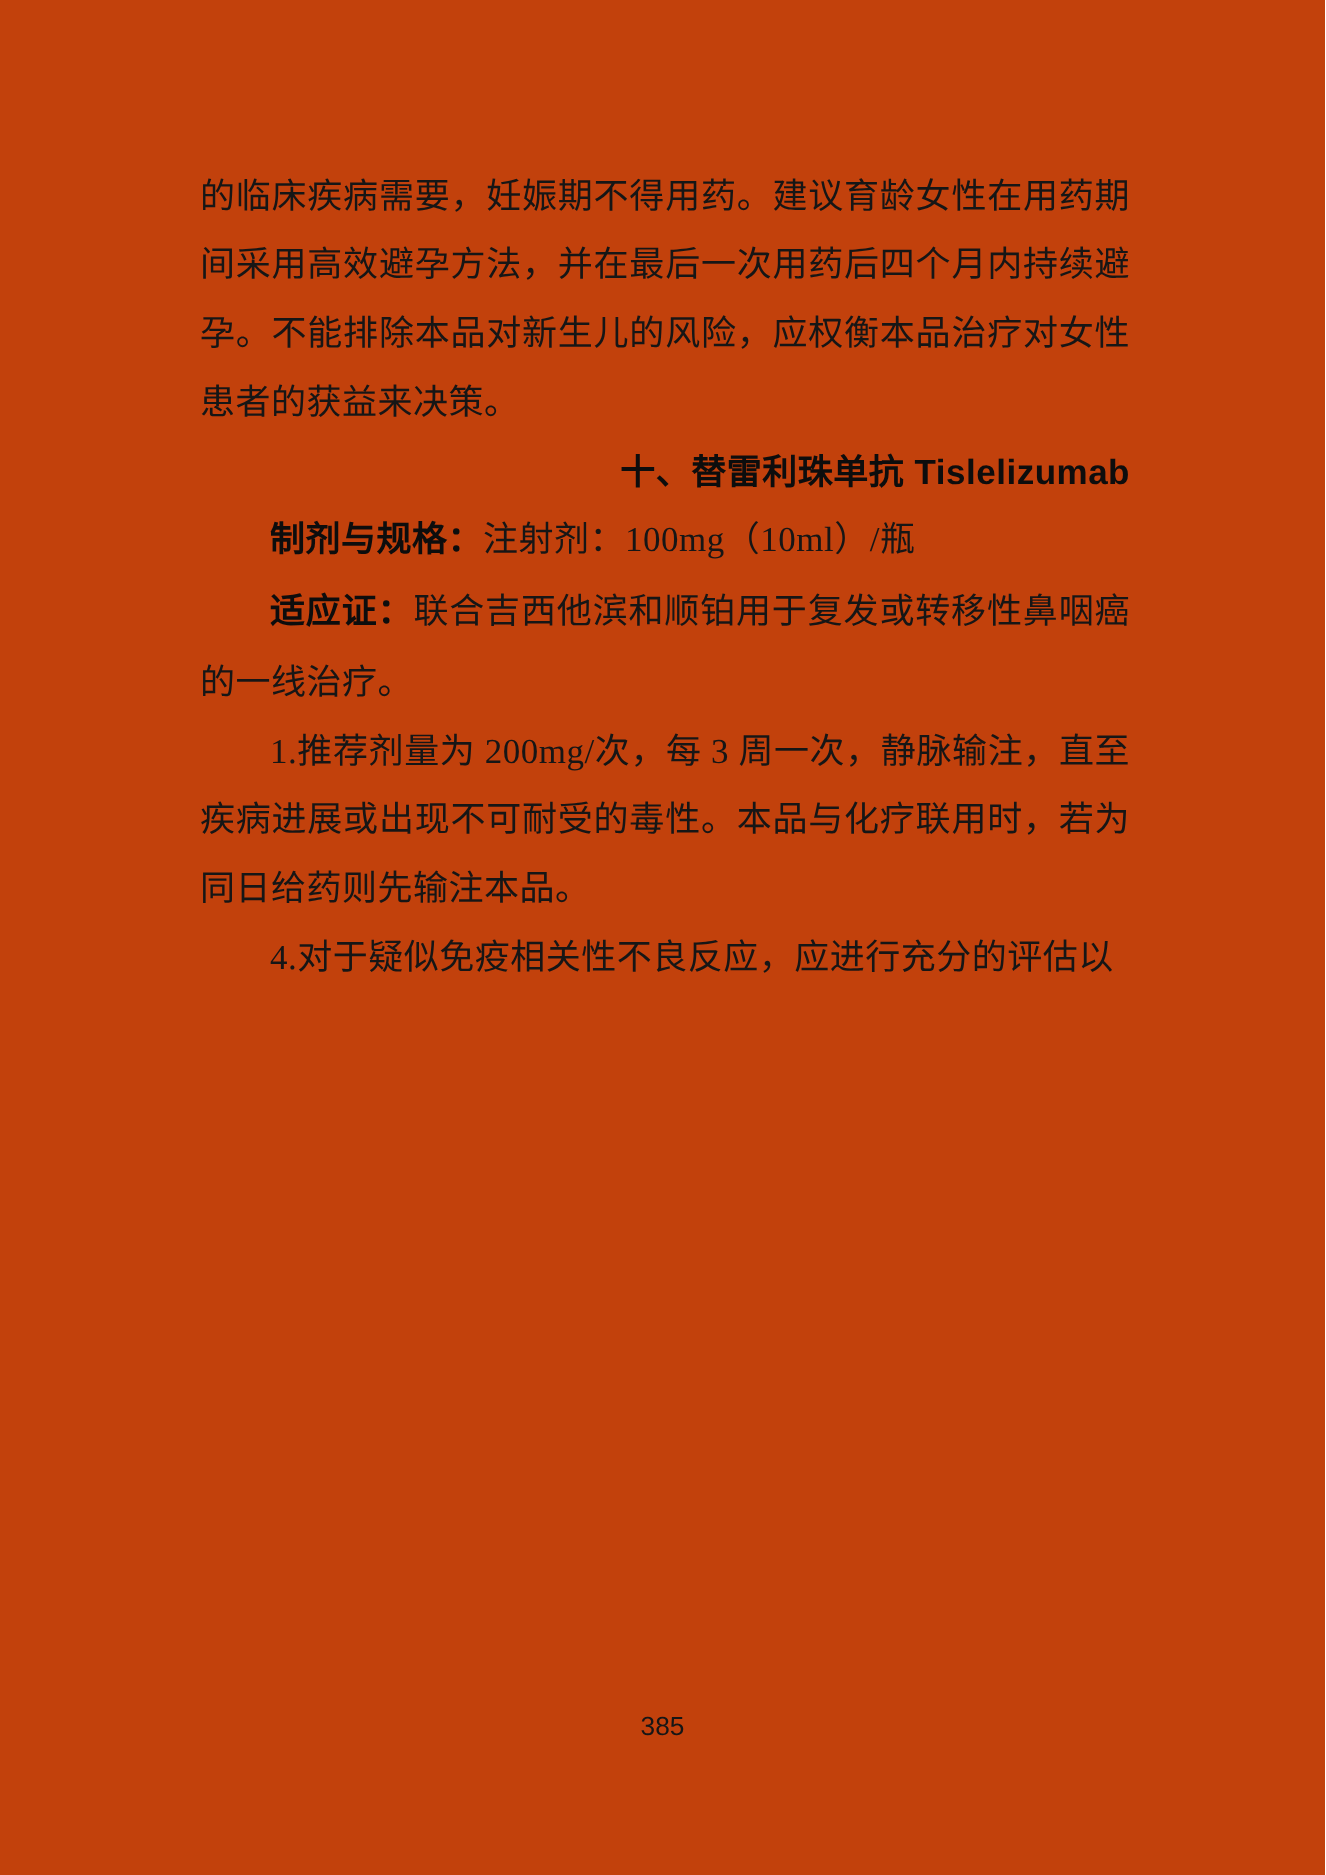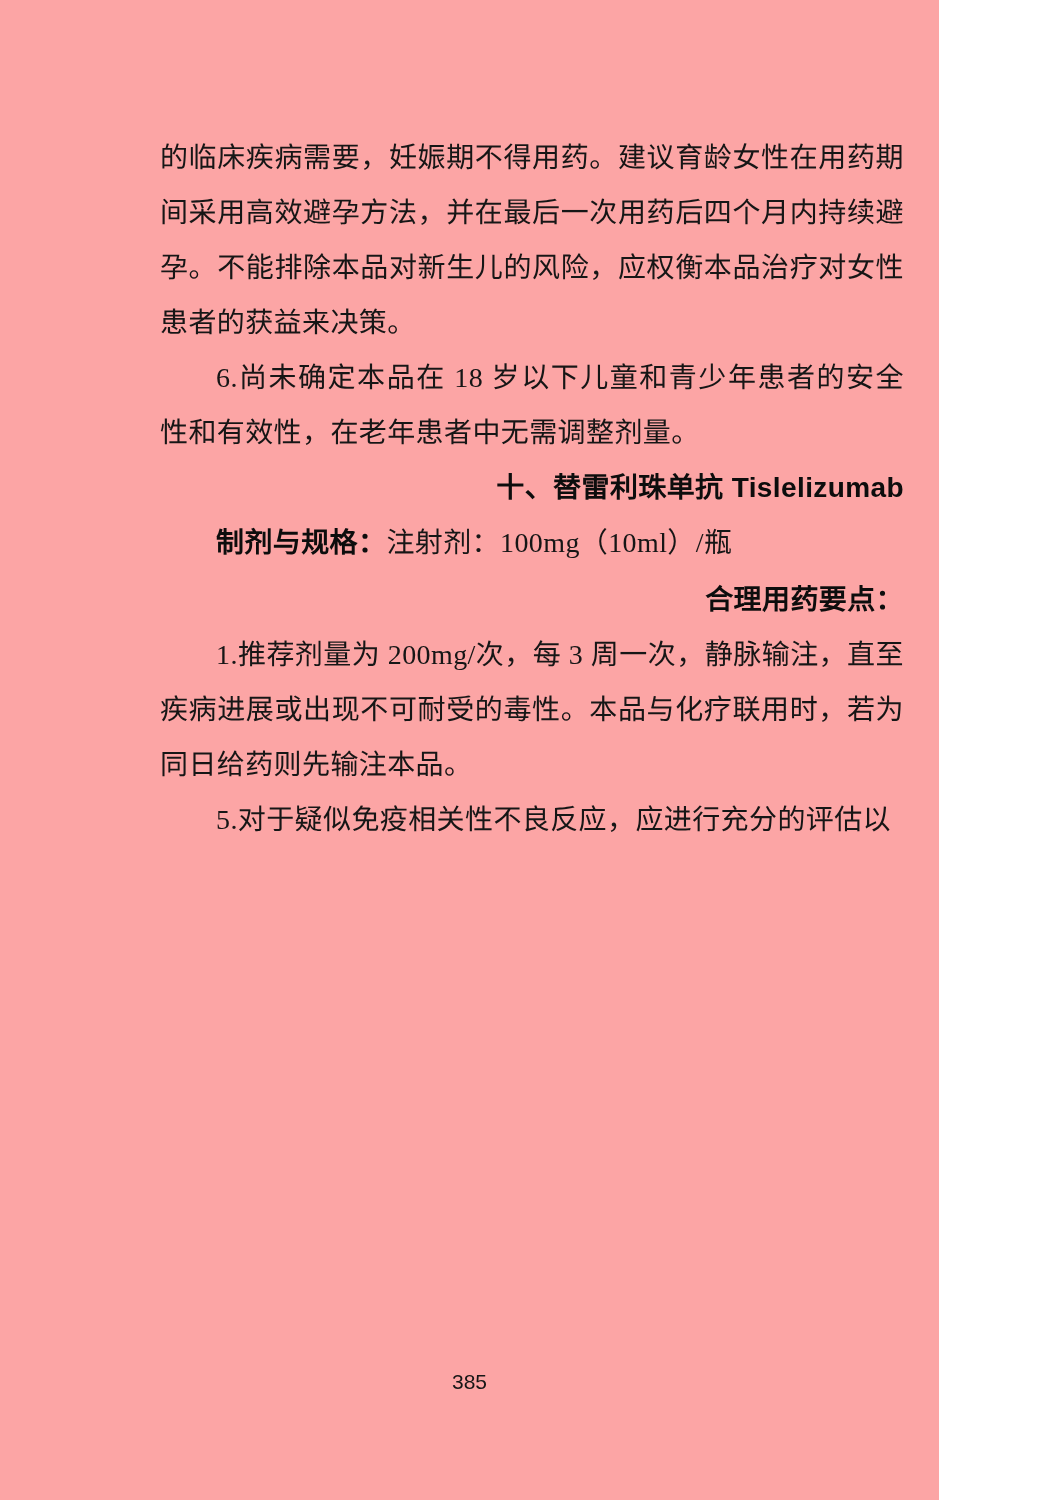--- a/index.html
+++ b/index.html
@@ -2,23 +2,23 @@
 <html lang="zh-CN"><head>
 <meta charset="utf-8">
 <style>
   html, body {
     margin: 0;
     padding: 0;
     background: #ffffff;
   }
   .page {
     position: relative;
-    width: 939px;
+    width: 1060px;
     height: 1500px;
-    background: #fca5a5;
+    background: #c2410c;
     color: #161616;
     font-family: "Liberation Serif", "DejaVu Serif", serif;
     overflow: hidden;
   }
   .content {
     position: absolute;
     left: 160px;
     top: 130px;
     width: 744px;
   }
@@ -57,21 +57,20 @@
     line-height: 28px;
     color: #161616;
   }
 </style>
 </head>
 <body>
 
 <div class="page">
   <div class="content" id="content">
       <p class="para">的临床疾病需要，妊娠期不得用药。建议育龄女性在用药期间采用高效避孕方法，并在最后一次用药后四个月内持续避孕。不能排除本品对新生儿的风险，应权衡本品治疗对女性患者的获益来决策。</p>
-      <p class="para indent">6.尚未确定本品在 18 岁以下儿童和青少年患者的安全性和有效性，在老年患者中无需调整剂量。</p>
       <p class="para indent heading">十、替雷利珠单抗 Tislelizumab</p>
       <p class="para indent"><b class="label">制剂与规格：</b><span>注射剂：100mg（10ml）/瓶</span></p>
-      <p class="para indent heading">合理用药要点：</p>
+      <p class="para indent"><b class="label">适应证：</b><span>联合吉西他滨和顺铂用于复发或转移性鼻咽癌的一线治疗。</span></p>
       <p class="para indent">1.推荐剂量为 200mg/次，每 3 周一次，静脉输注，直至疾病进展或出现不可耐受的毒性。本品与化疗联用时，若为同日给药则先输注本品。</p>
-      <p class="para indent">5.对于疑似免疫相关性不良反应，应进行充分的评估以</p>
+      <p class="para indent">4.对于疑似免疫相关性不良反应，应进行充分的评估以</p>
     </div>
   <div class="page-number">385</div>
 </div>
 
 </body></html>

